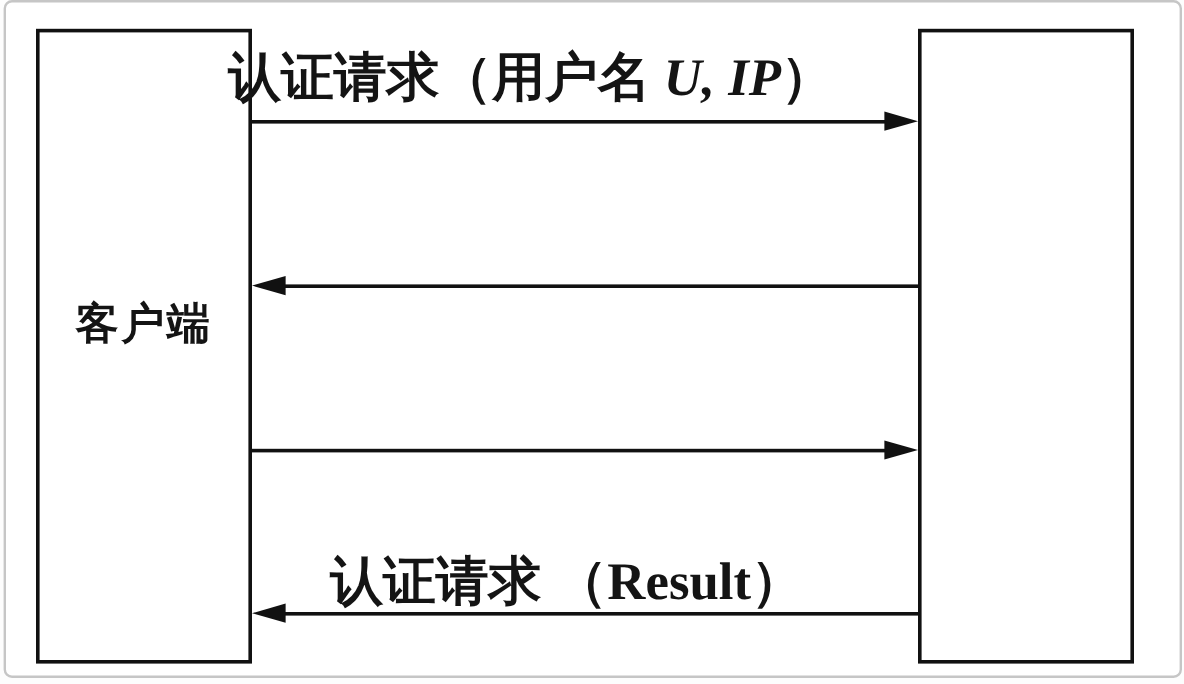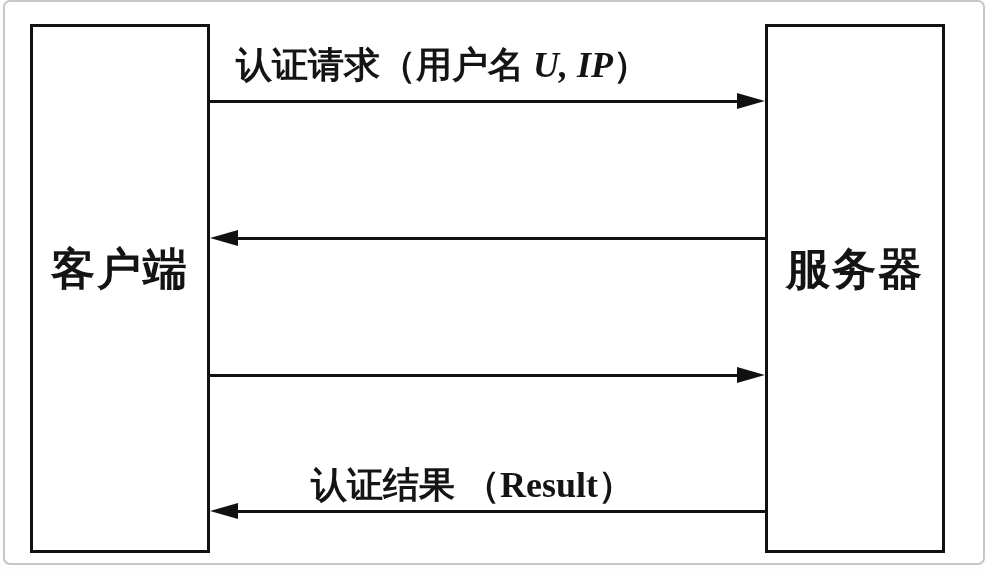--- a/index.html
+++ b/index.html
@@ -36,21 +36,21 @@
     box-sizing: border-box;
     background: #ffffff;
   }
   .actor-box.client { left: 30px; }
   .actor-box.server { left: 765px; }
   .actor-label {
     position: absolute;
     top: 246px;
     width: 180px;
     text-align: center;
-    font-size: 44px;
+    font-size: 36px;
     line-height: 48px;
     font-weight: bold;
     letter-spacing: 2px;
   }
   .actor-label.client { left: 30px; }
   .actor-label.server { left: 765px; }
 
   .msg-line {
     position: absolute;
     height: 3px;
@@ -73,21 +73,21 @@
   .arrow-head.left {
     left: 210px;
     border-right: 28px solid #111111;
   }
 
   .msg-label {
     position: absolute;
     left: 210px;
     width: 555px;
     text-align: center;
-    font-size: 36px;
+    font-size: 44px;
     line-height: 44px;
     font-weight: bold;
     white-space: nowrap;
   }
   .msg-label .var {
     font-style: italic;
     font-family: "Liberation Serif", "DejaVu Serif", serif;
   }
   .msg-label .var.upright {
     font-style: normal;
@@ -99,32 +99,31 @@
 </style>
 </head>
 <body>
 
 <div class="canvas">
   <div class="outer-frame"></div>
 
   <div class="actor-box client"></div>
   <div class="actor-box server"></div>
   <div class="actor-label client">客户端</div>
-  <div class="actor-label server">服务器</div>
 
   <div class="msg-label shift-a" style="top:43px">
     <span>认证请求（用户名 </span><span class="var">U, IP</span><span>）</span>
   </div>
   <div class="msg-line to-server" style="top:100px"></div>
   <div class="arrow-head right" style="top:93px"></div>
 
   <div class="msg-line to-client" style="top:237px"></div>
   <div class="arrow-head left" style="top:230px"></div>
 
   <div class="msg-line to-server" style="top:374px"></div>
   <div class="arrow-head right" style="top:367px"></div>
 
   <div class="msg-label shift-d" style="top:463px">
-    <span>认证结果 （</span><span class="var upright">Result</span><span>）</span>
+    <span>认证请求 （</span><span class="var upright">Result</span><span>）</span>
   </div>
   <div class="msg-line to-client" style="top:510px"></div>
   <div class="arrow-head left" style="top:503px"></div>
 </div>
 
 </body></html>

